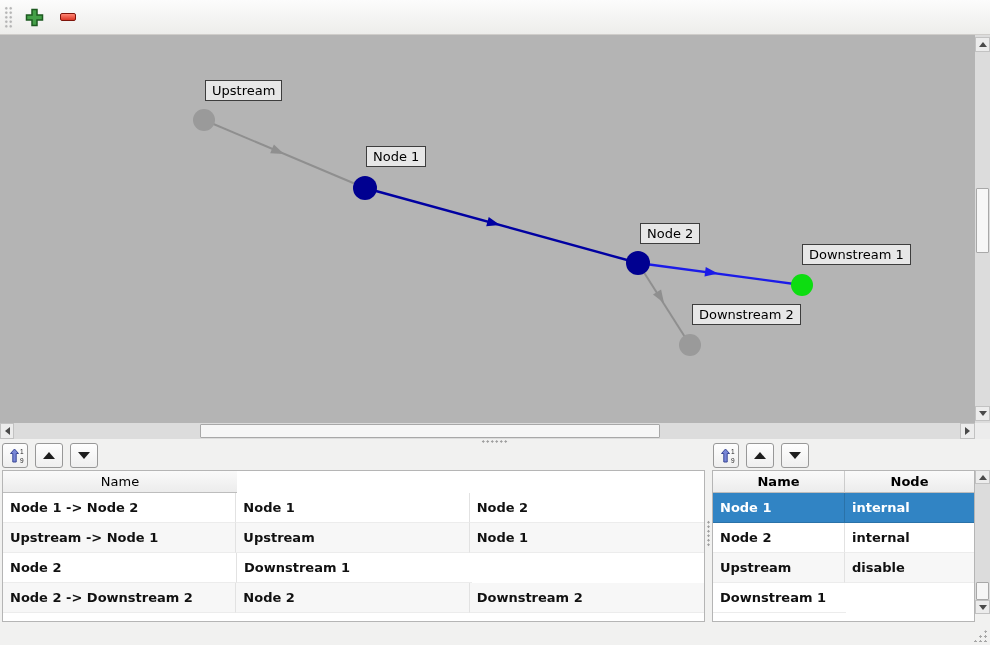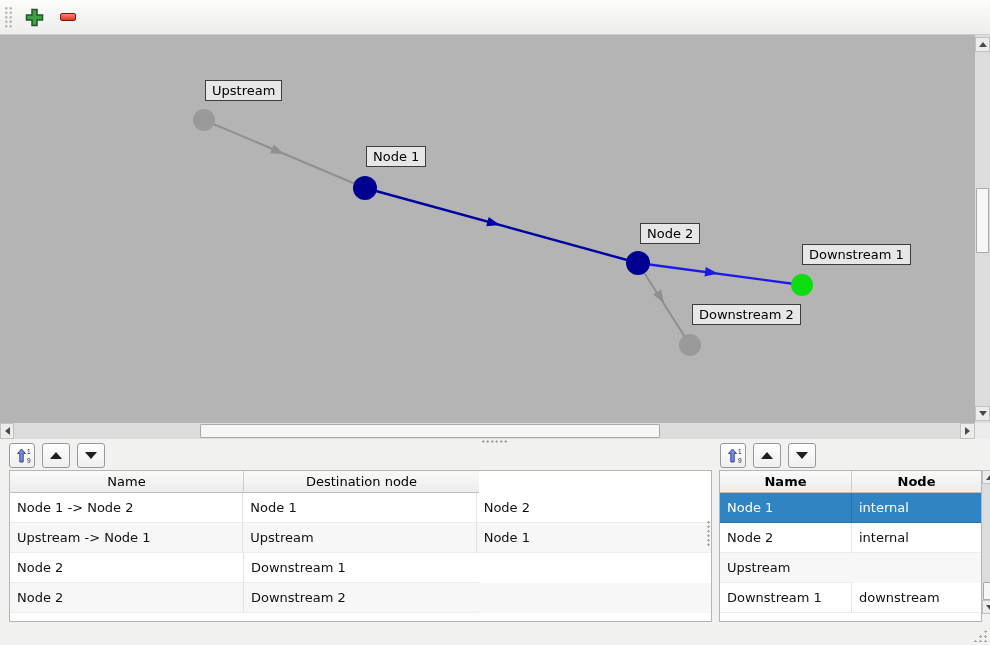--- a/index.html
+++ b/index.html
@@ -41,21 +41,21 @@
   .hsplitter { position:absolute; left:0; top:439px; width:990px; height:4px; background:#f1f1f0;
     display:flex; align-items:center; justify-content:center; }
   .hsplit-dots { width:28px; height:3px;
     background-image:radial-gradient(circle,#9f9f9f 1px,transparent 1.2px); background-size:4.5px 3px; }
   .vsplitter { position:absolute; left:705px; top:443px; width:7px; height:182px;
     display:flex; align-items:center; justify-content:center; }
   .vsplit-dots { width:3px; height:28px;
     background-image:radial-gradient(circle,#9f9f9f 1px,transparent 1.2px); background-size:3px 4.5px; }
 
   
-  .bottom-panel { position:absolute; left:7px; top:443px; width:850px; height:182px; }
+  .bottom-panel { position:absolute; left:0; top:443px; width:850px; height:182px; }
   .pane { position:absolute; top:0; height:182px; }
   .pane-left { left:0; width:705px; }
   .pane-right { left:712px; width:278px; }
   .panel-toolbar { position:absolute; left:2px; top:0; display:flex; gap:7px; }
   .pbtn { width:28px; height:25px; background:linear-gradient(#fefefe,#efefef);
     border:1px solid #989898; border-radius:3px;
     display:flex; align-items:center; justify-content:center; padding:0; }
   .pbtn.narrow { width:26px; }
   .ptri-up { width:0; height:0; border-left:6px solid transparent; border-right:6px solid transparent; border-bottom:7px solid #1e1e1e; }
   .ptri-down { width:0; height:0; border-left:6px solid transparent; border-right:6px solid transparent; border-top:7px solid #1e1e1e; }
@@ -63,22 +63,22 @@
   
   .tbl { position:absolute; top:27px; background:#fff; border:1px solid #b5b5b5; }
   .tbl-edges { left:2px; width:703px; height:152px; }
   .tbl-nodes { left:0; width:263px; height:152px; }
   .hrow { display:flex; height:22px; }
   .hcell { border-right:1px solid #cccccc; border-bottom:1px solid #bdbdbd;
     background:linear-gradient(#fafafa,#ececec); text-align:center;
     line-height:21px; font-size:13px; color:#000; overflow:hidden; }
   .hcell:last-child { border-right:none; }
   .tbl-nodes .hcell { font-weight:bold; }
-  .trow { display:flex; height:30px; background:#fff; }
-  .trow.alt { background:#f7f7f7; }
+  .trow { display:flex; height:30px; background:#fff;font-weight:bold; }
+  .trow.alt { background:#f7f7f7;justify-content:space-between; }
   .tcell { border-right:1px solid #e2e2e2; border-bottom:1px solid #ececec;
     padding-left:7px; line-height:29px; font-size:13px; color:#111;
     overflow:hidden; white-space:nowrap; }
   .tcell:last-child { border-right:none; }
   .trow.selected, .trow.selected .tcell { background:#3184c4; color:#fff; }
   .trow.selected .tcell { border-right-color:#2a72a8; border-bottom-color:#2a72a8; }
   .filler-row { height:6px; background:#fff; }
 
   
   .c-name { width:234px; } .c-src { width:234px; } .c-dst { width:235px; }
@@ -177,37 +177,37 @@
         <span class="ptri-up"></span>
       </button>
       <button class="pbtn">
         <span class="ptri-down"></span>
       </button>
     </div>
 
     <div class="tbl tbl-edges">
       <div class="hrow">
         <div class="hcell c-name">Name</div>
-        <div class="hcell c-dst">Destination node</div>
       </div>
       <div class="trow">
         <div class="tcell c-name">Node 1 -&gt; Node 2</div>
         <div class="tcell c-src">Node 1</div>
         <div class="tcell c-dst">Node 2</div>
       </div>
       <div class="trow alt">
         <div class="tcell c-name">Upstream -&gt; Node 1</div>
         <div class="tcell c-src">Upstream</div>
         <div class="tcell c-dst">Node 1</div>
       </div>
       <div class="trow">
         <div class="tcell c-src">Node 2</div>
         <div class="tcell c-dst">Downstream 1</div>
       </div>
       <div class="trow alt">
+        <div class="tcell c-name">Node 2 -&gt; Downstream 2</div>
         <div class="tcell c-src">Node 2</div>
         <div class="tcell c-dst">Downstream 2</div>
       </div>
       <div class="filler-row"></div>
     </div>
   </div>
 
   <div class="pane pane-right">
     <div class="panel-toolbar" style="left:1px;">
       <button class="pbtn narrow">
@@ -233,24 +233,24 @@
       <div class="trow selected">
         <div class="tcell n-name">Node 1</div>
         <div class="tcell n-type">internal</div>
       </div>
       <div class="trow">
         <div class="tcell n-name">Node 2</div>
         <div class="tcell n-type">internal</div>
       </div>
       <div class="trow alt">
         <div class="tcell n-name">Upstream</div>
+        <div class="tcell n-type">disable</div>
       </div>
       <div class="trow">
         <div class="tcell n-name">Downstream 1</div>
-        <div class="tcell n-type">downstream</div>
       </div>
       <div class="filler-row"></div>
     </div>
 
     <div class="sb nodes-sb">
       <div class="sb-btn" style="left:0; top:0; width:15px; height:14px;">
           <span class="tri up"></span>
         </div>
       <div class="sb-thumb" style="left:1px; top:112px; width:13px; height:18px;"></div>
       <div class="sb-btn" style="left:0; top:130px; width:15px; height:14px;">

